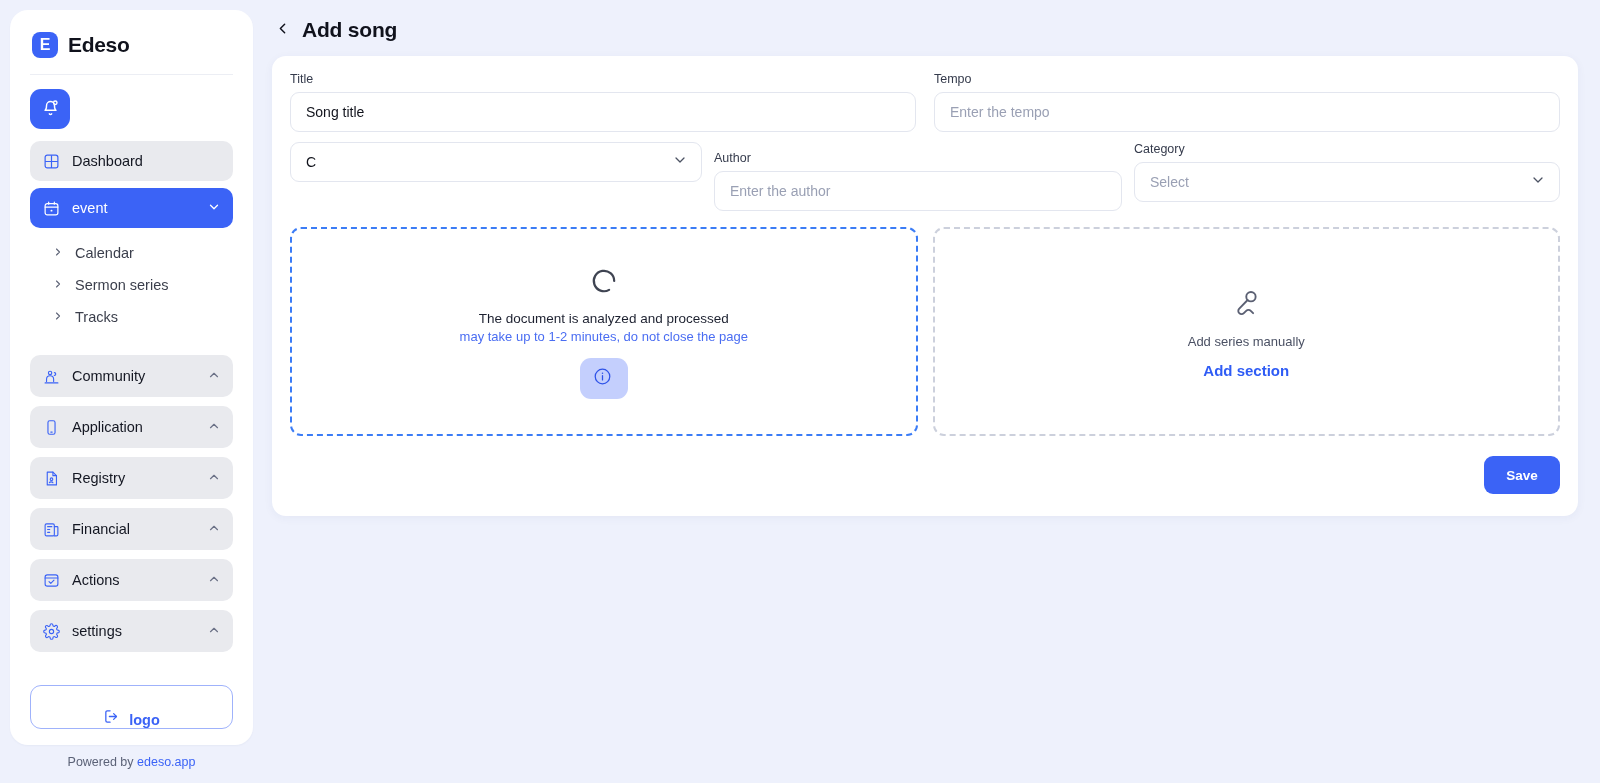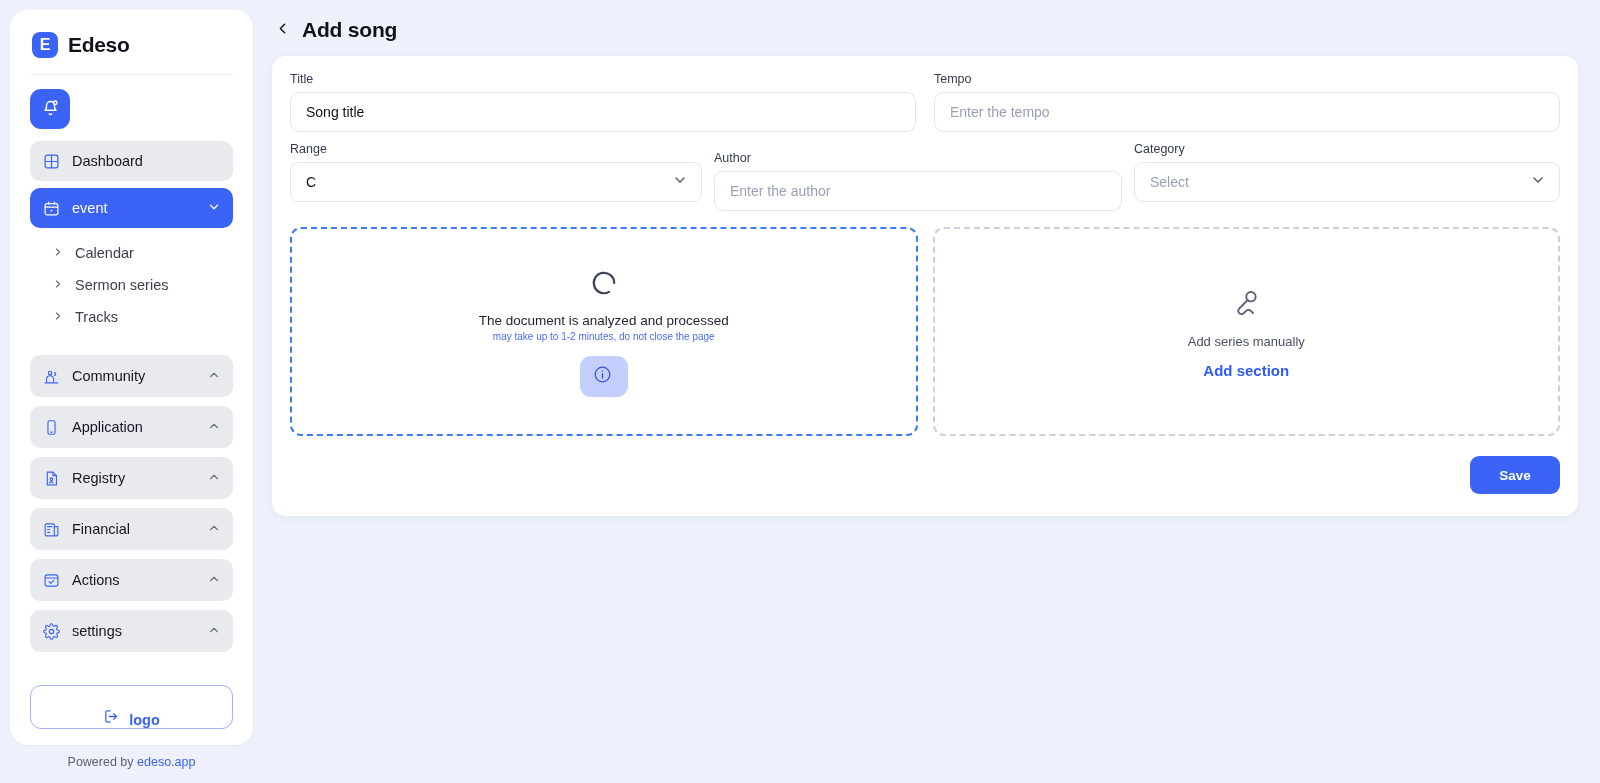--- a/index.html
+++ b/index.html
@@ -113,36 +113,36 @@
   .panels { display: flex; gap: 15px; }
   .panel {
     flex: 1 1 0; height: 209px; border-radius: 11px;
     display: flex; flex-direction: column; align-items: center; justify-content: center;
   }
   .panel.dashed-blue { border: 2px dashed #3b7cf6; }
   .panel.dashed-grey { border: 2px dashed #ccd0dc; }
 
   .spinner { width: 34px; height: 34px; margin-bottom: 13px; }
   .proc-title { font-size: 13.5px; color: #1d2130; margin-bottom: 3px; }
-  .proc-sub { font-size: 10px; color: #4a6df2; margin-bottom: 14px; }
+  .proc-sub { font-size: 13px; color: #4a6df2; margin-bottom: 14px; }
   .info-pill {
     display: flex; align-items: center; gap: 11px;
     background: #c4cffd; border-radius: 11px;
     padding: 9px 16px 9px 13px; max-width: 245px;
   }
   .info-text { font-size: 11.5px; line-height: 1.38; color: #2f53e8; font-weight: 600; }
 
   .mic-wrap { margin-bottom: 9px; }
   .manual-label { font-size: 13px; color: #4b5164; margin-bottom: 13px; }
   .add-section { font-size: 15px; font-weight: 700; color: #2f5cf5; cursor: pointer; background:none; border:none; font-family:"Liberation Sans", sans-serif; }
 
   .card-actions { display: flex; justify-content: flex-end; padding-top: 20px; }
   .save-btn {
     background: #3b63f6; color: #fff; border: none; border-radius: 9px;
-    width: 90px; height: 38px; font-size: 13.5px; font-weight: 600; cursor: pointer;
+    width: 76px; height: 38px; font-size: 13.5px; font-weight: 600; cursor: pointer;
     font-family: "Liberation Sans", sans-serif;
   }
 </style>
 </head>
 <body>
 
 <div class="app">
 
   <div class="sidebar-wrap">
     <div class="sidebar">
@@ -354,21 +354,20 @@
           <input class="input" value="Song title" placeholder="Song title" style="">
         </div>
         <div>
           <label class="field-label">Tempo</label>
           <input class="input" placeholder="Enter the tempo" style="">
         </div>
       </div>
 
       <div class="row2">
         <div class="f-range">
-          <label class="field-label">Range</label>
           <div class="select-box">
             <span class="select-val">C</span>
             <span>
               <svg width="16" height="16" viewBox="0 0 24 24" fill="none" stroke="#4c5263" stroke-width="1.9" stroke-linecap="round" stroke-linejoin="round">
                   <path d="M6 9l6 6 6-6"></path>
                 </svg>
             </span>
           </div>
         </div>
         <div class="f-author">

